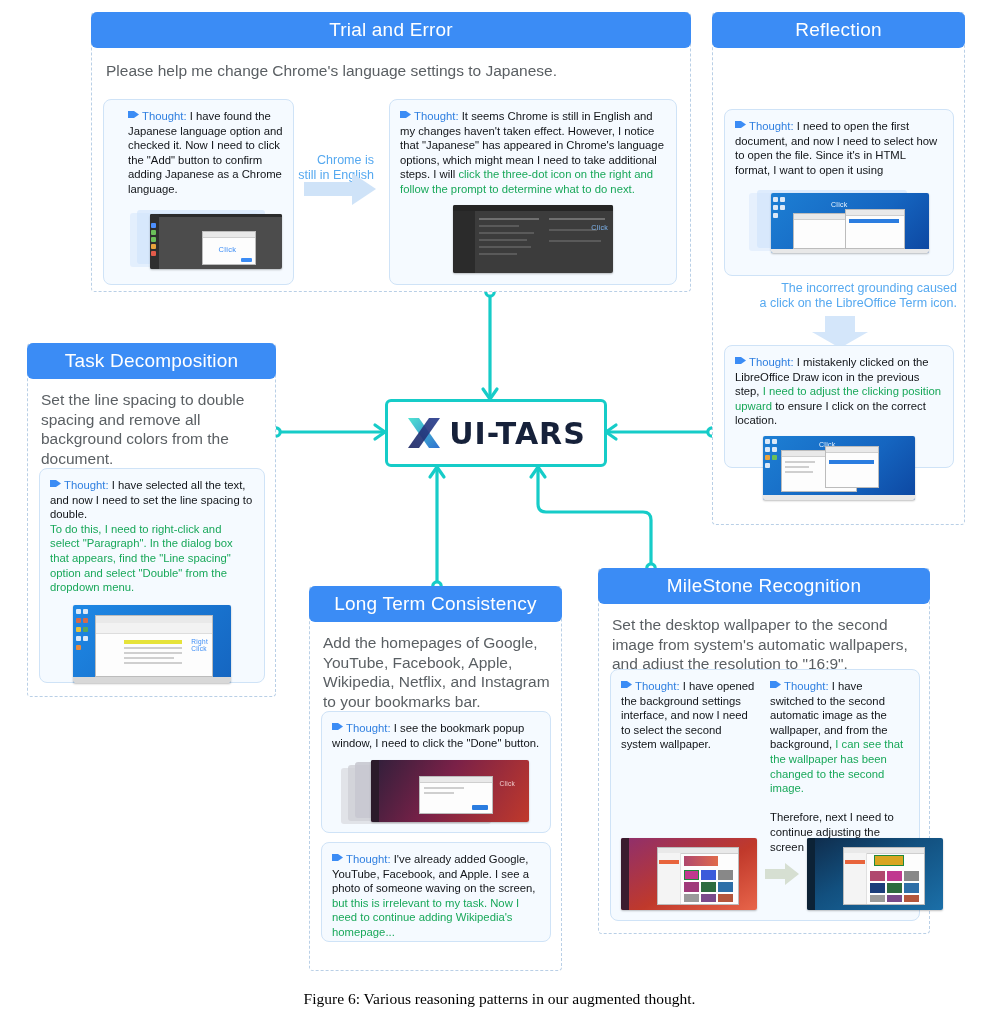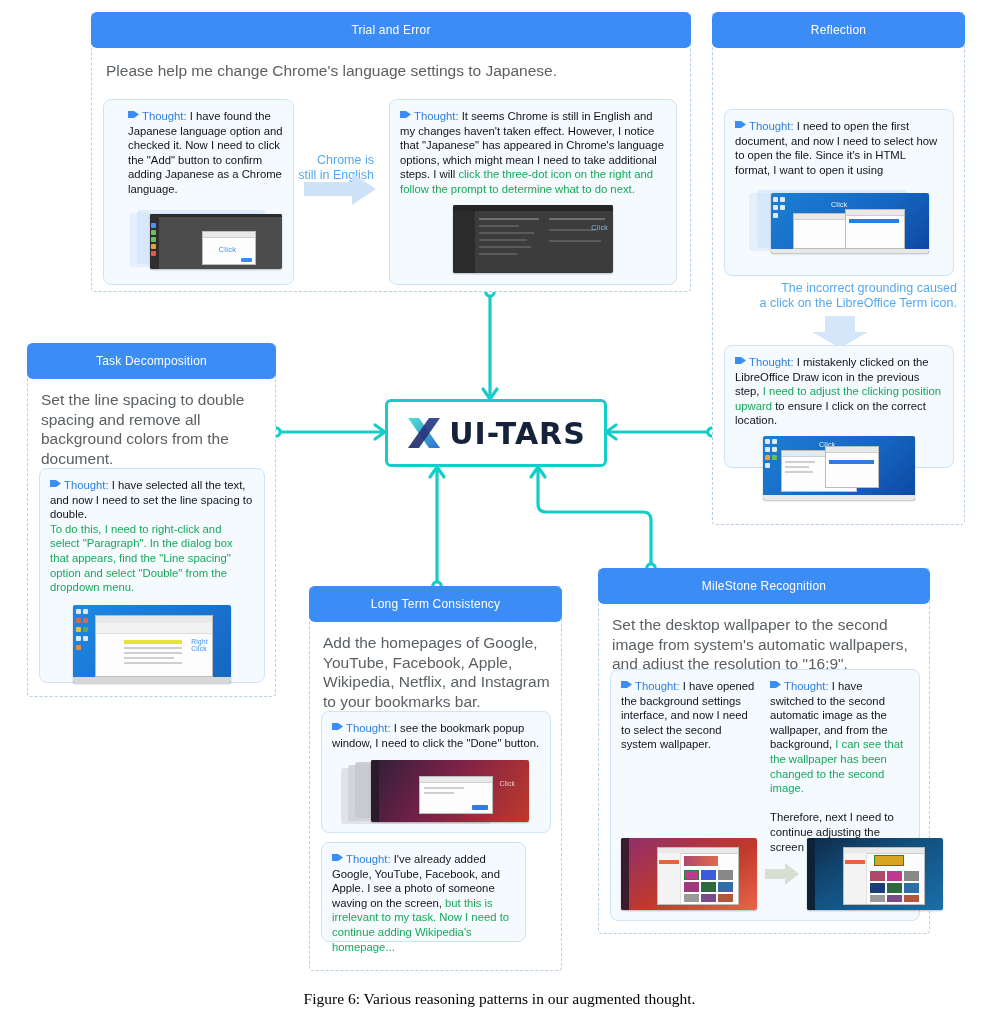--- a/index.html
+++ b/index.html
@@ -11,21 +11,21 @@
   .canvas{position:absolute;left:0;top:0;width:999px;height:1031px;}
 
   
   .wires{position:absolute;left:0;top:0;width:999px;height:1031px;pointer-events:none;}
 
   
   .panel{position:absolute;box-sizing:border-box;
     border:1px dashed #b9cfe6;border-radius:4px;background:#ffffff;}
   .panel-head{position:absolute;left:0;right:0;top:-1px;height:36px;
     background:#3b8cf5;border-radius:6px;display:flex;align-items:center;
-    justify-content:center;color:#fff;font-size:12px;letter-spacing:.2px;}
+    justify-content:center;color:#fff;font-size:19px;letter-spacing:.2px;}
   .task{color:#5a5f63;font-size:15.5px;line-height:19.5px;}
 
   
   .tcard{box-sizing:border-box;border:1px solid #cfe3f7;border-radius:8px;
     background:#f5faff;padding:9px 10px 10px 10px;}
   .tline{font-size:11.3px;line-height:14.6px;color:#111418;}
   .thought-label{color:#2f7fe0;}
   .green{color:#19a85a;}
   .bullet{display:inline-block;width:11px;height:9px;vertical-align:1px;margin-right:3px;}
 
@@ -303,21 +303,21 @@
               <div class="bar"></div>
             <div class="ln" style="left:4px;top:10px;width:40px;"></div>
             <div class="ln" style="left:4px;top:15px;width:30px;"></div>
             <div style="position:absolute;right:4px;bottom:3px;width:16px;height:5px;background:#2b7de0;border-radius:1px;"></div>
           </div>
           <div class="clicklbl" style="right:14px;top:20px;color:#f2d0d0;font-size:6.5px;">Click</div>
         </div>
       </div>
     </div>
 
-    <div class="tcard" style="position:absolute;left:11px;top:255px;width:205px;height:100px;">
+    <div class="tcard" style="position:absolute;left:11px;top:255px;width:230px;height:100px;">
       <div class="tline">
         <svg class="bullet" viewBox="0 0 11 9">
             <path d="M0 1h6v7H0z" fill="#3b8cf5"></path>
             <path d="M6 1l5 3.5L6 8z" fill="#3b8cf5"></path>
           </svg><span class="thought-label">Thought:</span>
         <span>I've already added Google, YouTube, Facebook, and Apple. I see a photo of someone waving on the screen, </span><span class="green">but this is irrelevant to my task. Now I need to continue adding Wikipedia's homepage...</span>
       </div>
     </div>
   </div>
 

